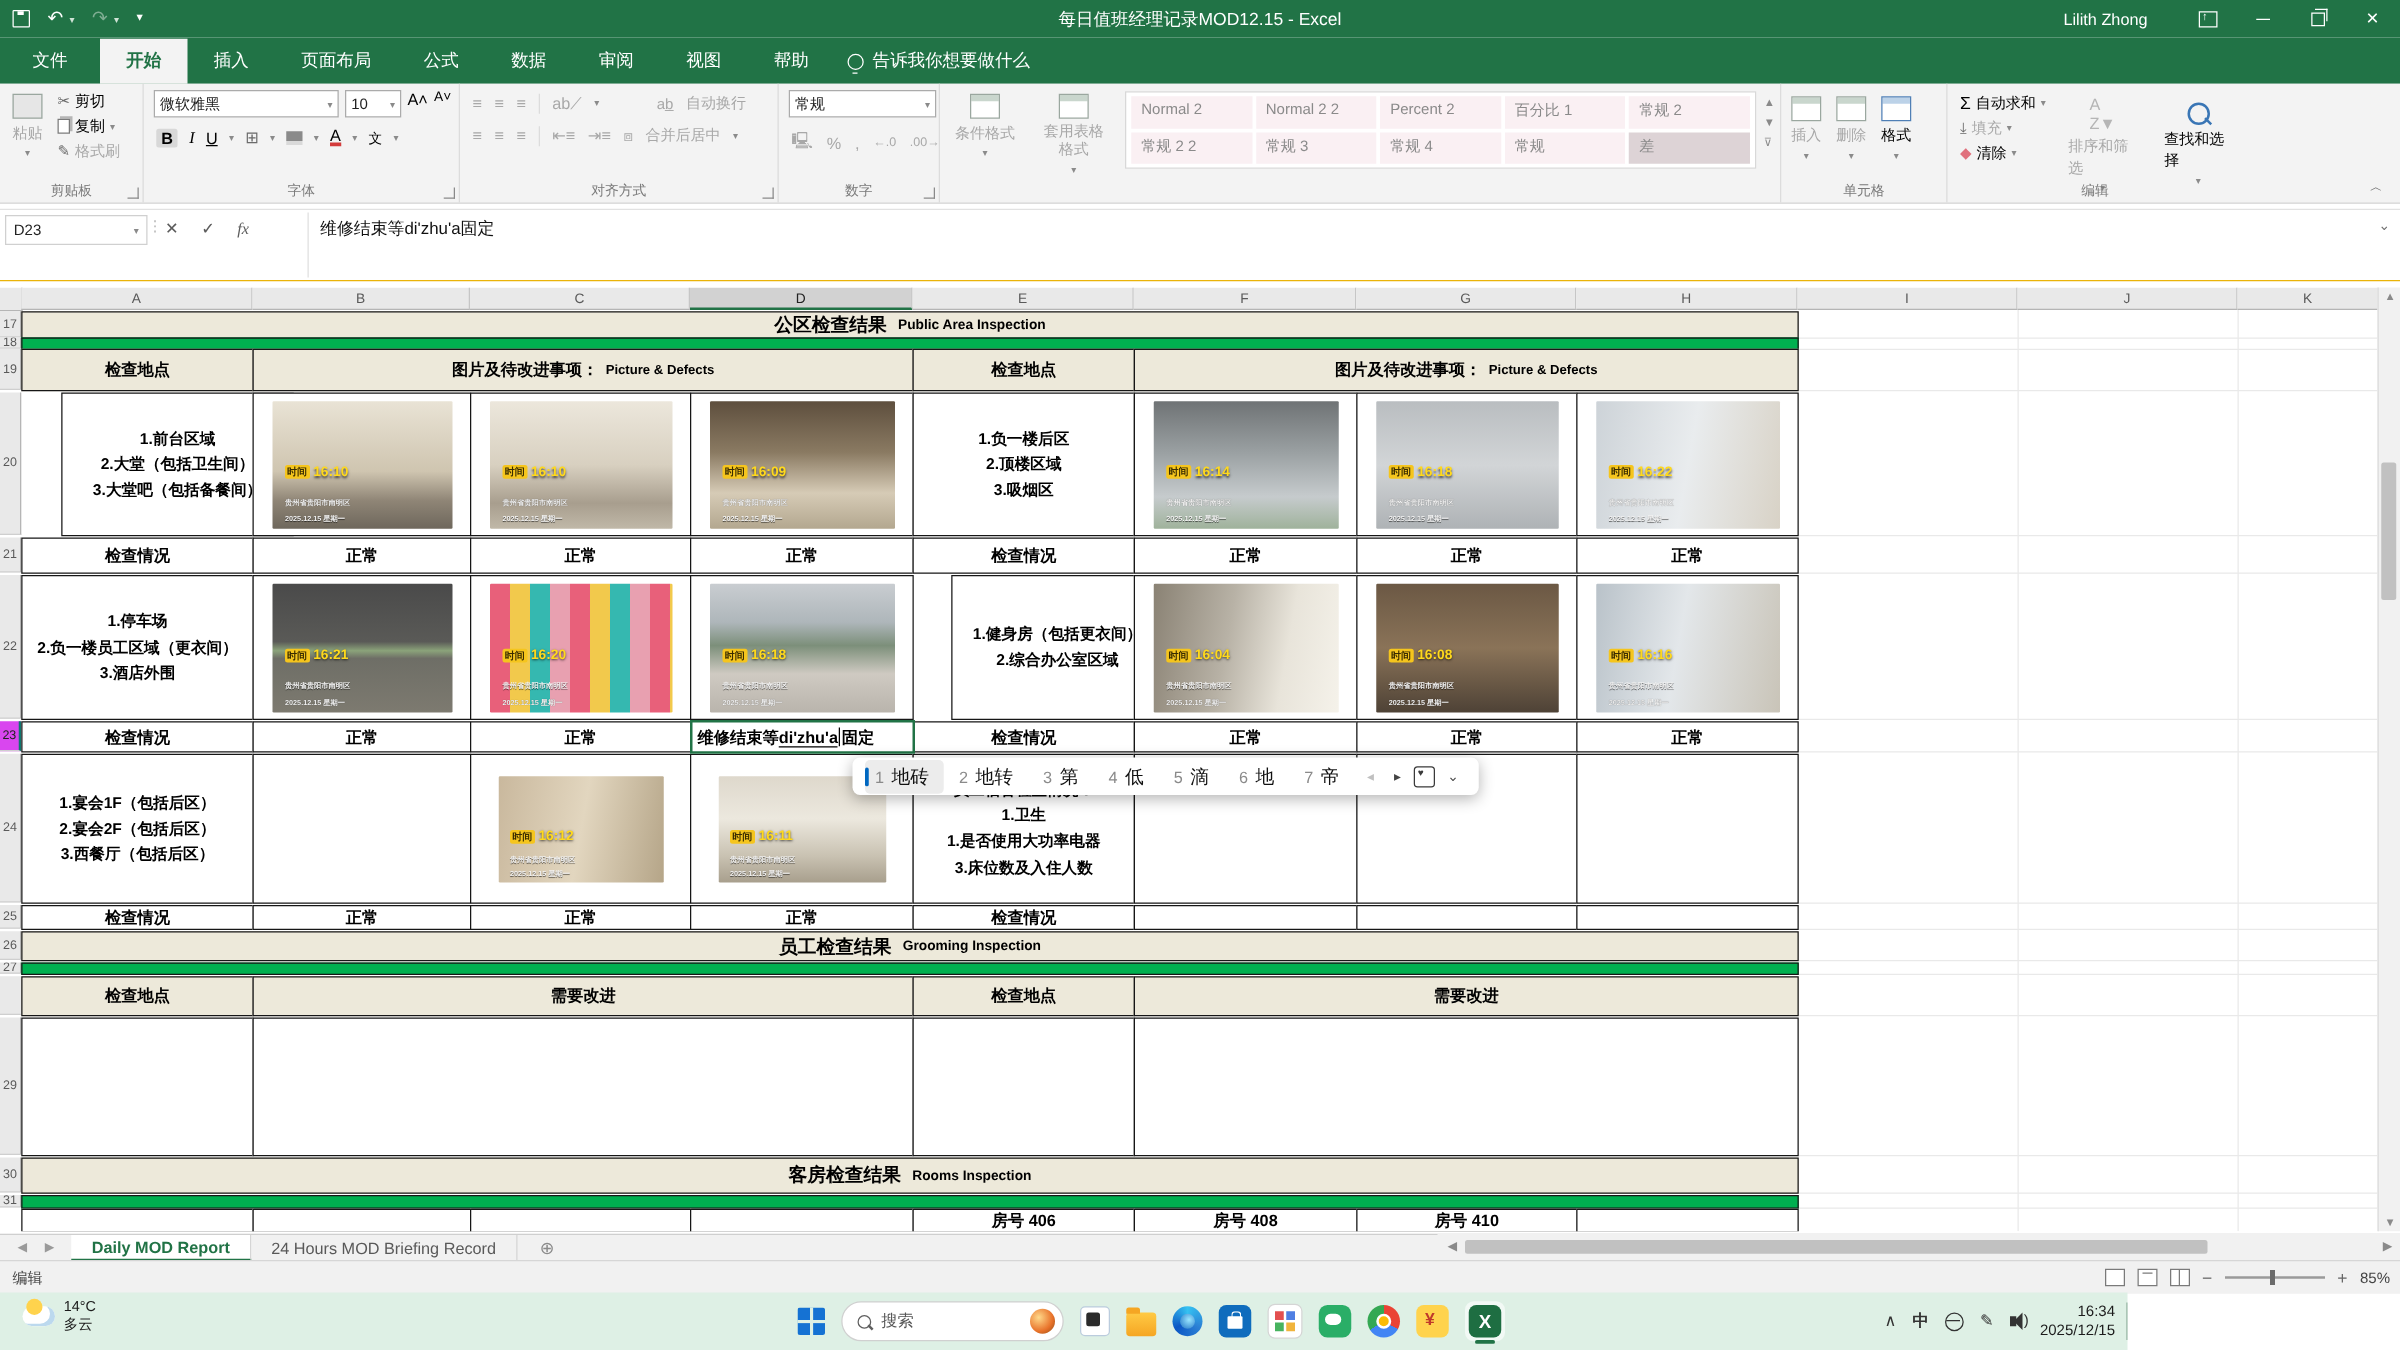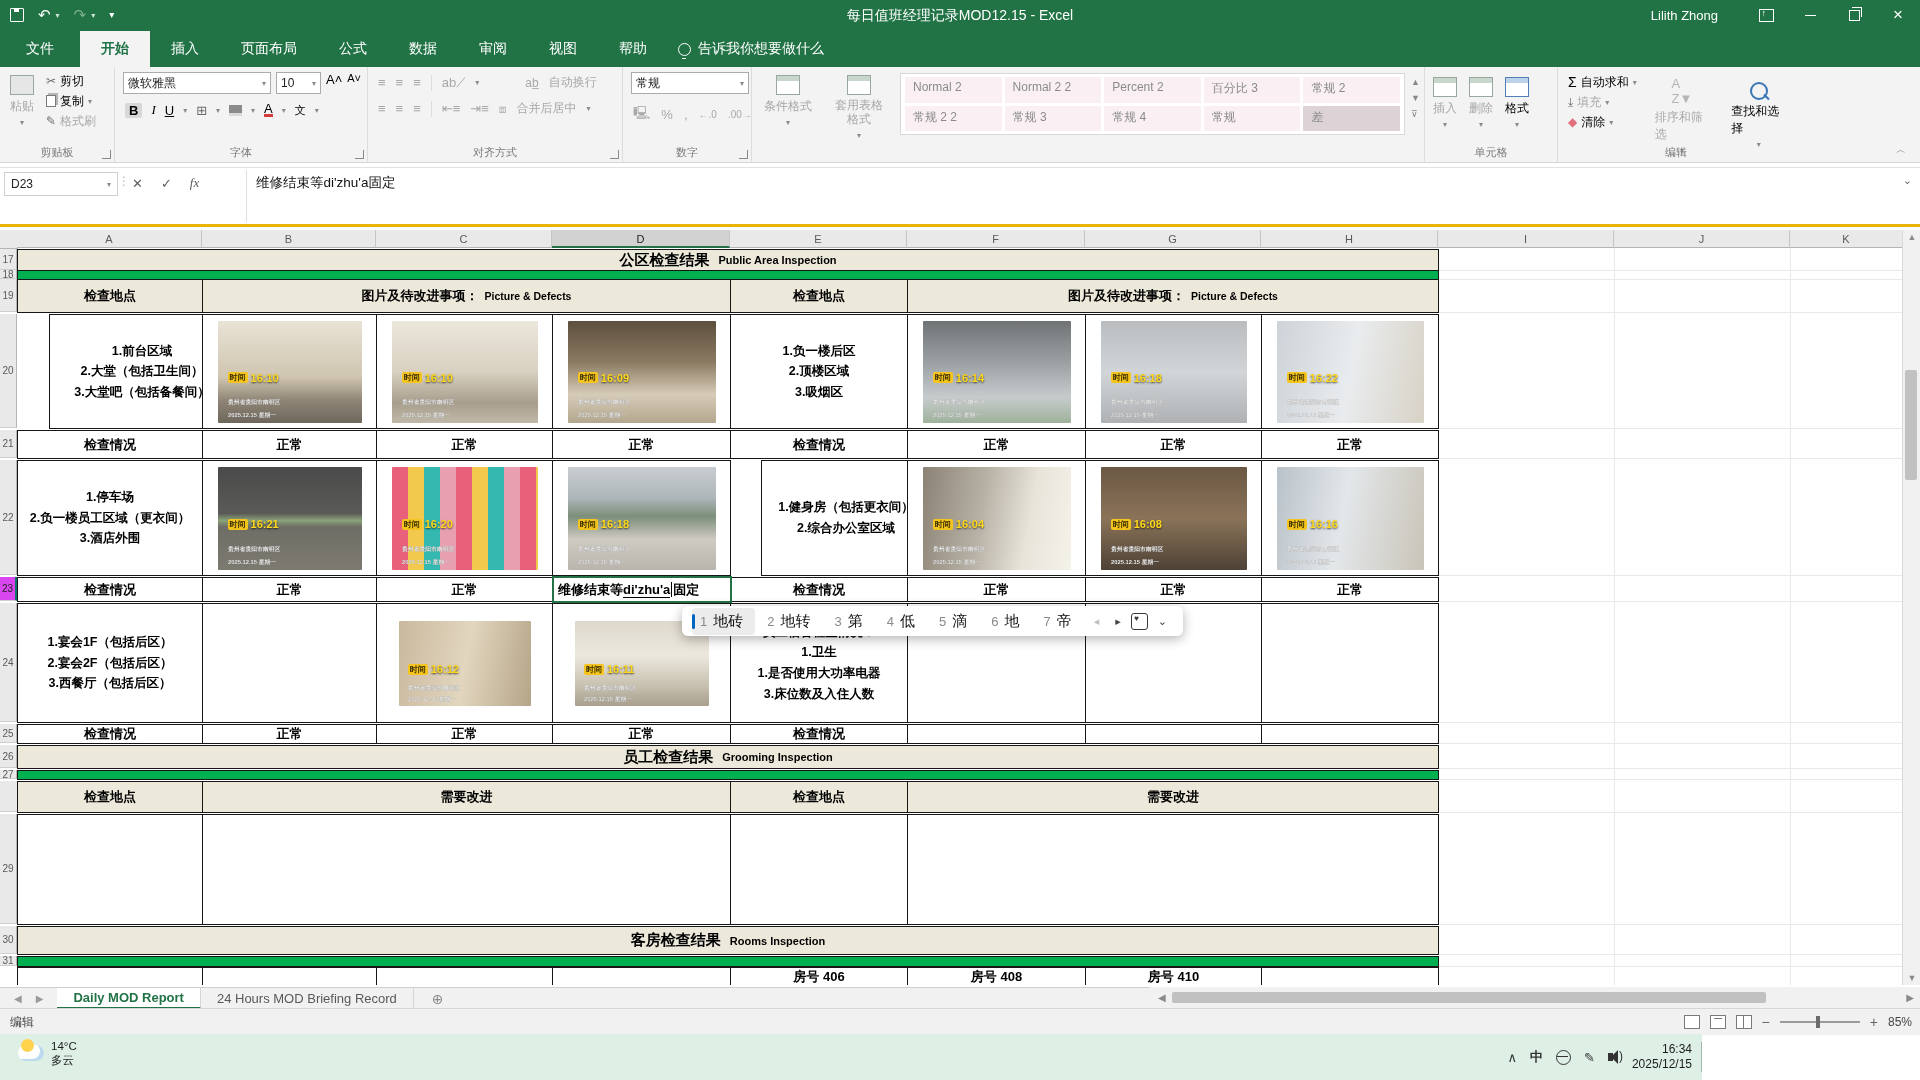--- a/index.html
+++ b/index.html
@@ -36,21 +36,21 @@
   .launch{position:absolute;right:3px;bottom:3px;width:8px;height:8px;border-right:1.3px solid #8a8a8a;border-bottom:1.3px solid #8a8a8a}
   .dis{color:#a8a8a8 !important}
   .rsmall{font-size:12px;display:flex;align-items:center;gap:4px;height:20px;padding:0 2px;white-space:nowrap}
   .ico{font-size:12px;color:#6b6b6b}
   .combo{background:#fff;border:1px solid #ababab;height:20px;display:flex;align-items:center;font-size:12px;color:#222;padding:0 4px;justify-content:space-between}
   .car{font-size:8px;color:#8a8a8a}
   .bigbtn{display:flex;flex-direction:column;align-items:center;justify-content:center;font-size:12px;gap:3px;padding:4px 6px}
   .gicon{width:22px;height:18px;border:1px solid #9aa79f;background:
      linear-gradient(#c9d6cd 0 0) 0 0/100% 5px no-repeat,#fff}
   
-  #fbar{position:absolute;left:0;top:167px;width:1920px;height:56px;background:#fff;border-bottom:3px solid #eab308;border-top:1px solid #e2e2e2}
+  #fbar{position:absolute;left:0;top:167px;width:1920px;height:56px;background:#fff;border-bottom:1px solid #eab308;border-top:1px solid #e2e2e2}
   #namebox{position:absolute;left:4px;top:4px;width:100px;height:22px;border:1px solid #d0d0d0;display:flex;align-items:center;justify-content:space-between;padding:0 6px;font-size:12px;color:#222}
   #fdots{position:absolute;left:118px;top:6px;color:#b9b9b9;font-size:12px;letter-spacing:1px}
   #fbtns{position:absolute;left:132px;top:4px;display:flex;align-items:center;gap:18px;height:22px;font-size:13px;color:#5c5c5c}
   #fxspan{font-style:italic;font-family:"Liberation Serif","DejaVu Serif",serif}
   #fdiv{position:absolute;left:246px;top:2px;bottom:2px;width:1px;background:#e0e0e0}
   #ftext{position:absolute;left:256px;top:6px;font-size:13.5px;color:#111}
   #fchev{position:absolute;right:8px;top:6px;color:#6b6b6b;font-size:11px}
   
   #grid{position:absolute;left:0;top:230px;width:1902px;height:755px;background:#fff;overflow:hidden}
   #corner{position:absolute;left:0;top:0;width:17px;height:18px;background:#e9e9e9;border-right:1px solid #b5b5b5;border-bottom:1px solid #b5b5b5}
@@ -315,21 +315,21 @@
       </div>
       <div class="bigbtn dis" style="width:58px;text-align:center;white-space:normal;line-height:14px">
         <span class="gicon"></span>
         <span>套用表格格式</span>
           <span class="car">▾</span>
       </div>
       <div id="stylegallery" style="flex: 1 1 0%; border: 1px solid rgb(216, 216, 216); background: rgb(255, 255, 255); height: 62px; margin-top: 2px; padding: 3px 4px; box-sizing: border-box; display: grid; grid-template-columns: repeat(5, 1fr); gap: 3px;">
           <div style="background: rgb(250, 240, 243); color: rgb(138, 138, 138); font-size: 12px; padding: 3px 8px; white-space: nowrap; overflow: hidden;">Normal 2</div>
           <div style="background: rgb(250, 240, 243); color: rgb(138, 138, 138); font-size: 12px; padding: 3px 8px; white-space: nowrap; overflow: hidden;">Normal 2 2</div>
           <div style="background: rgb(250, 240, 243); color: rgb(138, 138, 138); font-size: 12px; padding: 3px 8px; white-space: nowrap; overflow: hidden;">Percent 2</div>
-          <div style="background: rgb(250, 240, 243); color: rgb(138, 138, 138); font-size: 12px; padding: 3px 8px; white-space: nowrap; overflow: hidden;">百分比 3</div>
+          <div style="background: rgb(250, 240, 243); color: rgb(138, 138, 138); font-size: 12px; padding: 3px 8px; white-space: nowrap; overflow: hidden;">百分比 1</div>
           <div style="background: rgb(250, 240, 243); color: rgb(138, 138, 138); font-size: 12px; padding: 3px 8px; white-space: nowrap; overflow: hidden;">常规 2</div>
           <div style="background: rgb(250, 240, 243); color: rgb(138, 138, 138); font-size: 12px; padding: 3px 8px; white-space: nowrap; overflow: hidden;">常规 2 2</div>
           <div style="background: rgb(250, 240, 243); color: rgb(138, 138, 138); font-size: 12px; padding: 3px 8px; white-space: nowrap; overflow: hidden;">常规 3</div>
           <div style="background: rgb(250, 240, 243); color: rgb(138, 138, 138); font-size: 12px; padding: 3px 8px; white-space: nowrap; overflow: hidden;">常规 4</div>
           <div style="background: rgb(250, 240, 243); color: rgb(138, 138, 138); font-size: 12px; padding: 3px 8px; white-space: nowrap; overflow: hidden;">常规</div>
           <div style="background: rgb(221, 211, 214); color: rgb(138, 138, 138); font-size: 12px; padding: 3px 8px; white-space: nowrap; overflow: hidden;">差</div>
         </div>
       <div style="display:flex;flex-direction:column;gap:6px;padding-top:6px;color:#8a8a8a;font-size:9px">
         <span>▲</span>
         <span>▼</span>
@@ -785,20 +785,40 @@
     <span style="font-size:14px;color:#666">+</span>
     <span>85%</span>
   </div>
 </div>
 
 <div id="taskbar">
   <div id="weather">
     <span class="wcloud"></span>
     <span class="wtxt"><span>14°C</span><br><span>多云</span></span>
   </div>
+  <div id="centericons">
+    <span class="tico t-start"></span>
+    <div id="searchbox">
+      <span class="mag"></span>
+      <span id="searchtext">搜索</span>
+      <span class="orb"></span>
+    </div>
+    <span class="tico t-tv"></span>
+    <span class="tico t-folder"></span>
+    <span class="tico t-edge"></span>
+    <span class="tico t-store"></span>
+    <span class="tico t-gridapp"></span>
+    <span class="tico t-wechat"></span>
+    <span class="tico t-chrome"></span>
+    <span class="tico t-yellow"></span>
+    <span class="excelwrap">
+        <span class="tico t-excel">X</span>
+        <span class="runindic"></span>
+      </span>
+  </div>
   <div id="tray">
     <span class="trayico">∧</span>
     <span class="trayico" style="font-weight:bold">中</span>
     <span class="globe"></span>
     <span class="trayico">✎</span>
     <span class="spk"></span>
     <span id="clock"><span>16:34</span><br><span>2025/12/15</span></span>
   </div>
   <span id="showdesk"></span>
 </div>

